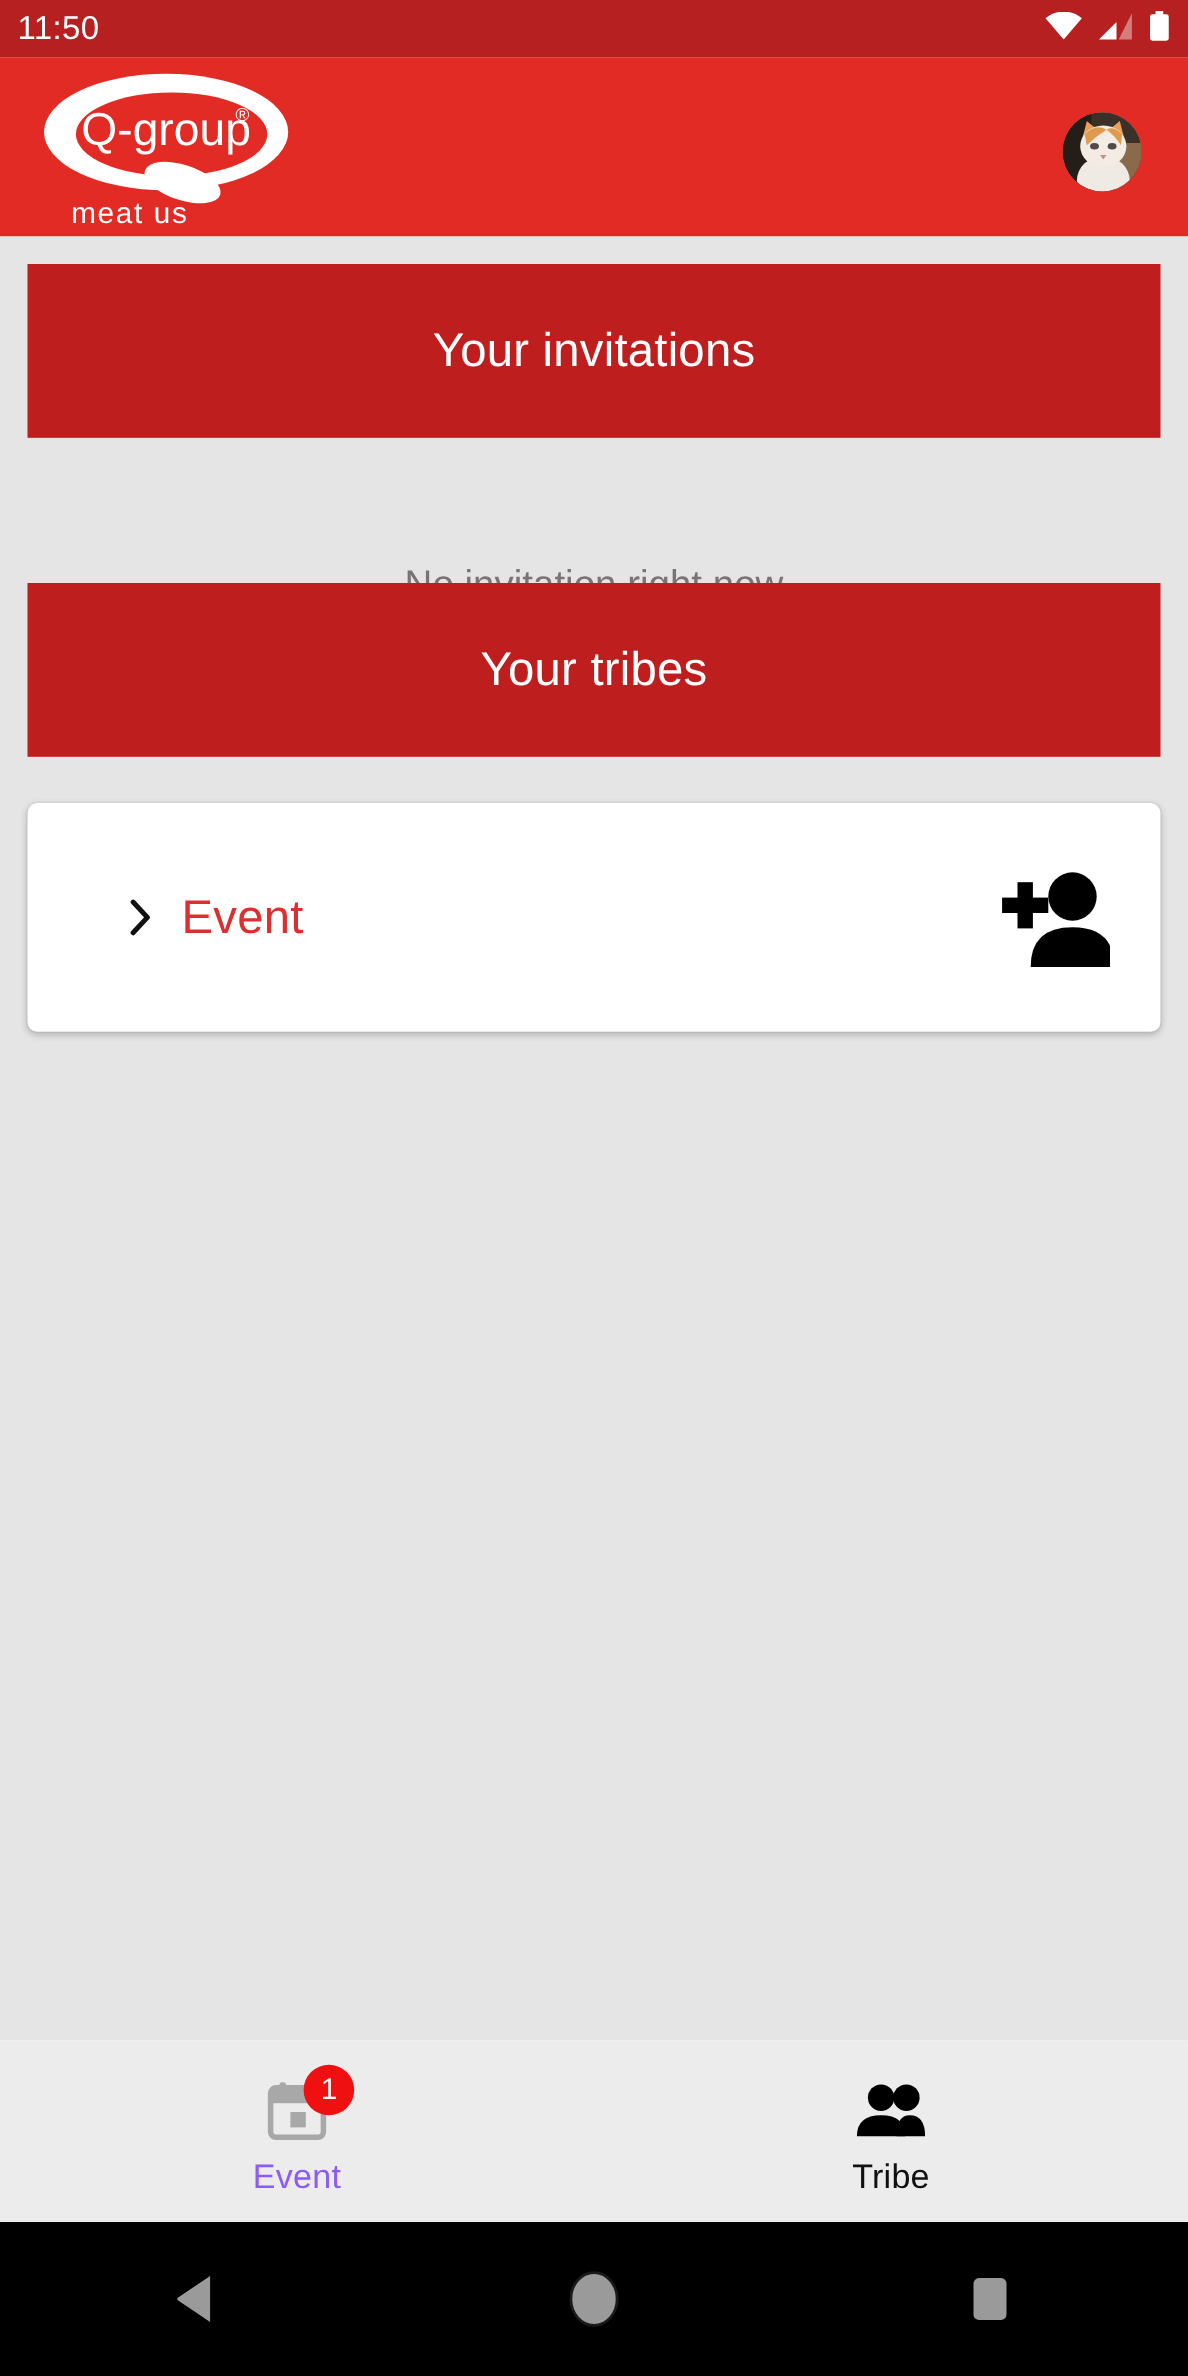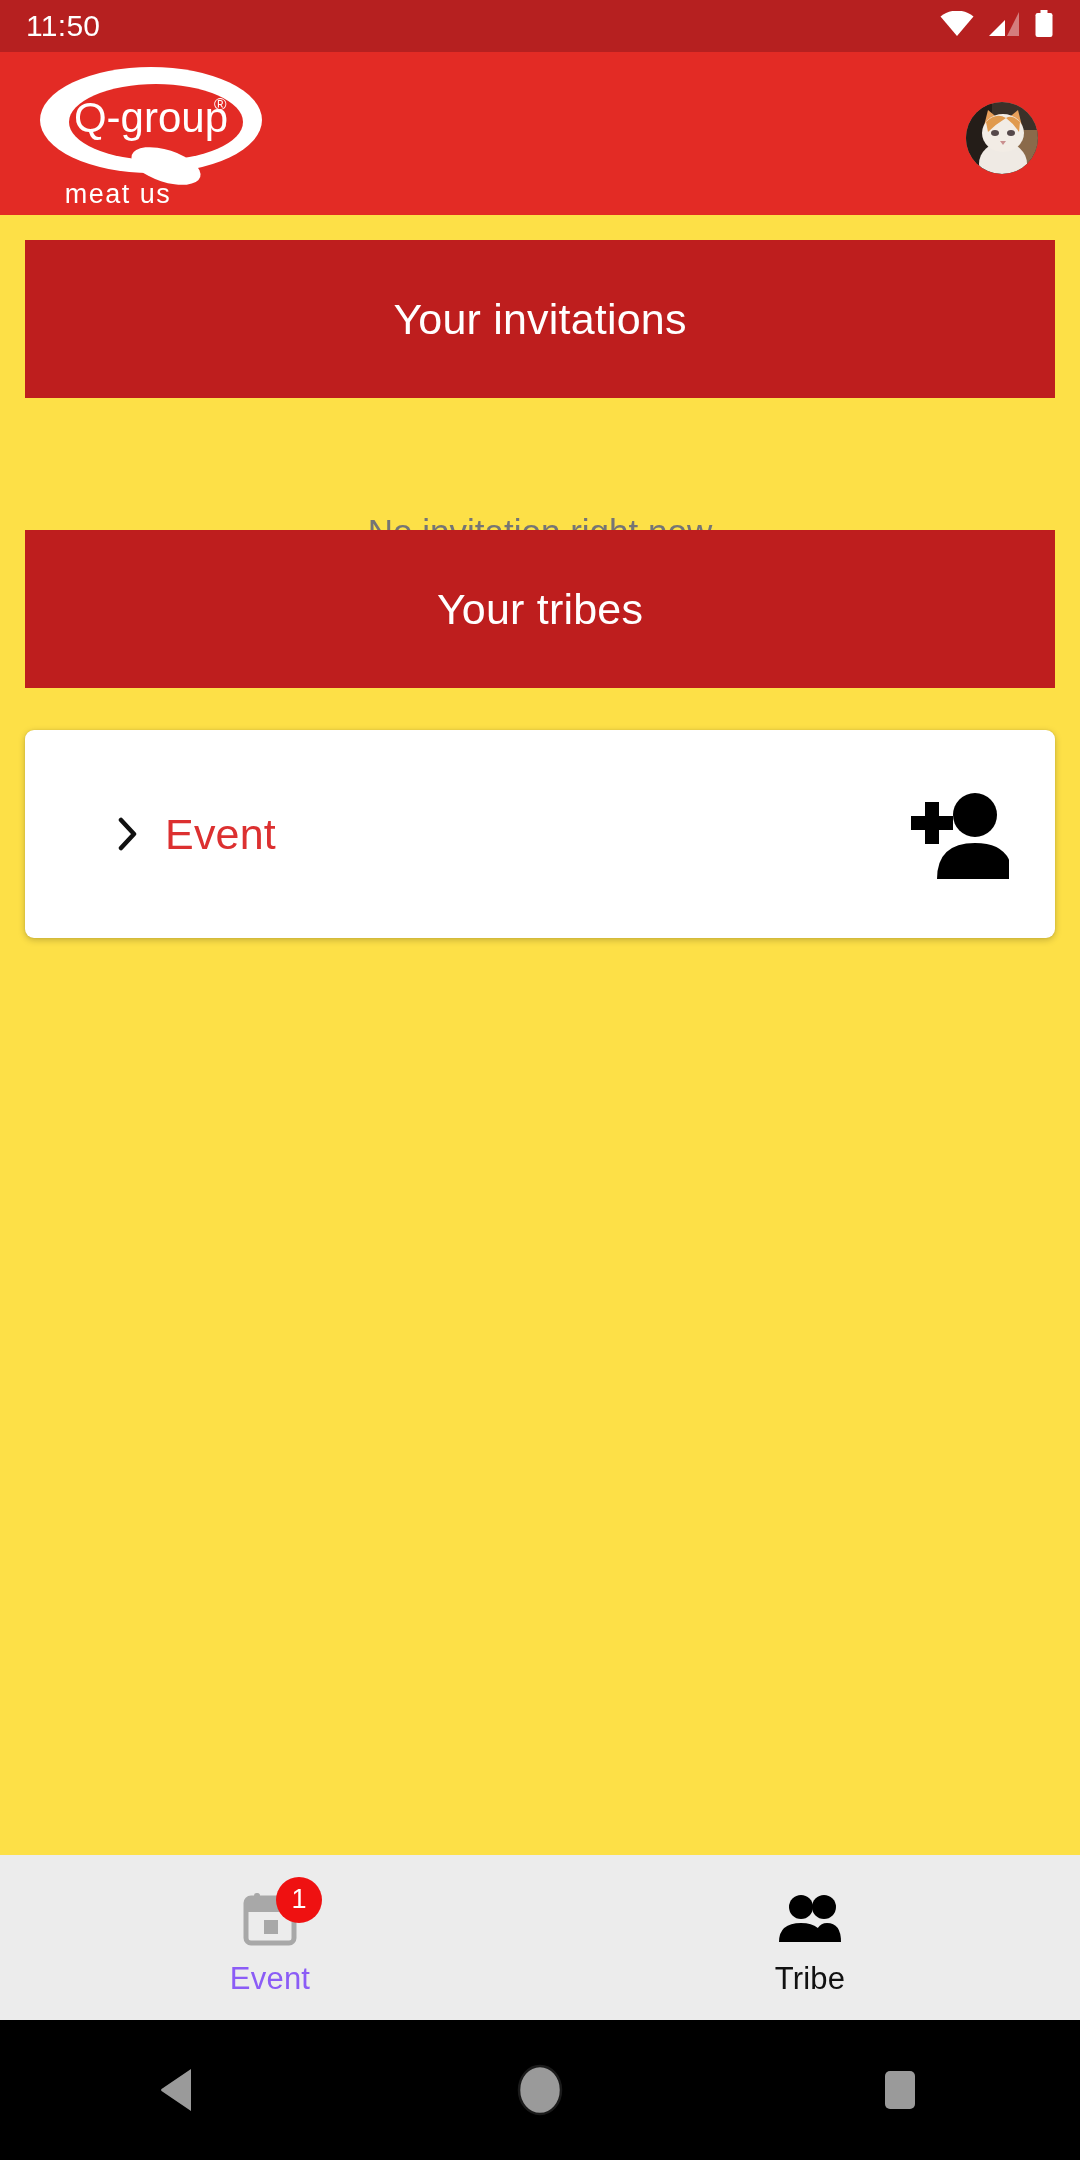--- a/index.html
+++ b/index.html
@@ -8,41 +8,41 @@
     background:#ffffff;
     font-family:"Liberation Sans", sans-serif;
     overflow:hidden;
   }
   .phone { position:relative; width:1080px; height:2160px; background:#ffffff; }
 
   
   .statusbar {
     position:absolute; left:0; top:0; width:1080px; height:52px;
     background:#b62020; display:flex; align-items:center;
-    padding:0 26px; color:#ffffff;
+    padding:0 16px; color:#ffffff;
   }
   .status-time { font-size:30px; letter-spacing:.3px; font-weight:400; line-height:52px; }
   .status-icons { margin-left:auto; display:flex; align-items:center; gap:14px; }
   .ico { display:block; }
 
   
   .appbar {
     position:absolute; left:0; top:52px; width:1080px; height:163px;
     background:#e32b25; display:flex; align-items:center;
   }
   .logo-wrap { position:absolute; left:38px; top:10px; width:230px; height:148px; }
   .avatar {
     position:absolute; right:42px; top:50px;
     width:72px; height:72px; border-radius:50%;
     overflow:hidden; background:#7a6a5c;
   }
   .avatar svg { display:block; }
 
   
-  .content { position:absolute; left:0; top:215px; width:1080px; height:1640px; background:#fde047; }
+  .content { position:absolute; left:0; top:215px; width:1080px; height:1640px; background:#e5e5e5; }
 
   .section-banner {
     position:absolute; left:25px; width:1030px; height:158px;
     background:#be1e1e; color:#ffffff;
     display:flex; align-items:center; justify-content:center;
     font-size:43px; font-weight:400; letter-spacing:.2px;
   }
   #banner-invitations { top:25px; }
   #banner-tribes { top:315px; }
 

